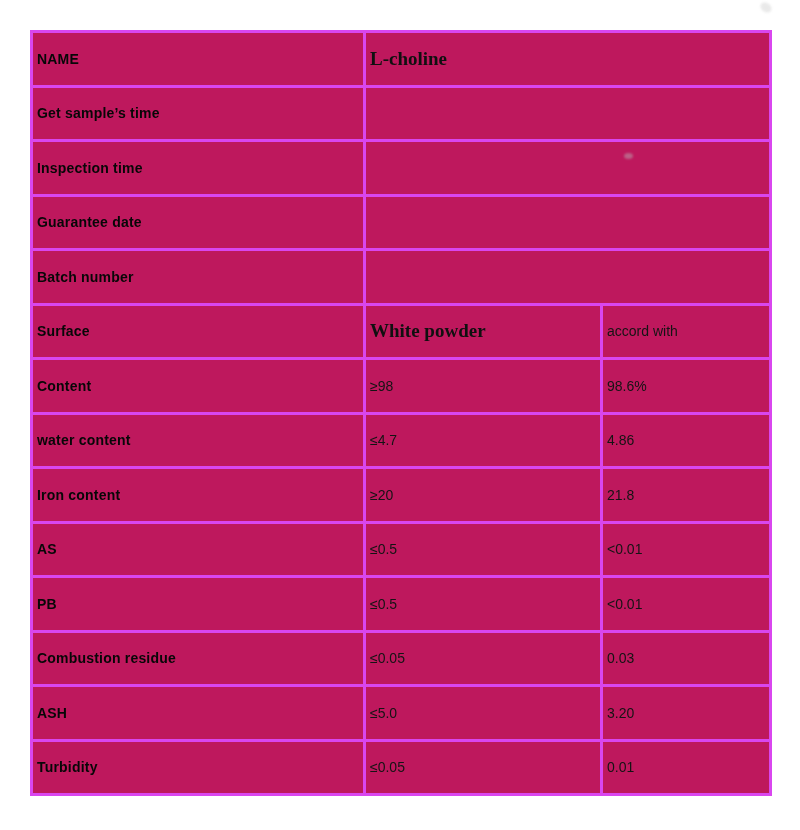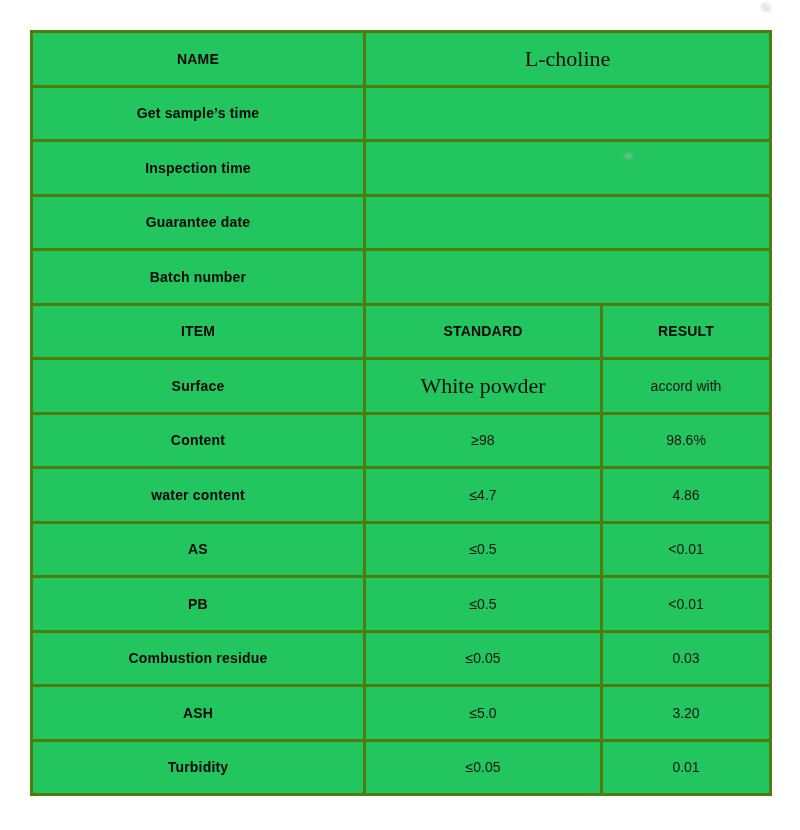--- a/index.html
+++ b/index.html
@@ -22,41 +22,41 @@
     height: 766px;
   }
   table.coa {
     border-collapse: collapse;
     table-layout: fixed;
     width: 100%;
     height: 100%;
   }
   table.coa tr { height: 45px; }
   table.coa td {
-    border: 3px solid #4d7c0f;
-    text-align: center;
+    border: 3px solid #d946ef;
     vertical-align: middle;
     padding: 0 4px;
     overflow: hidden;
-    background: #22c55e;
+    background: #be185d;
   }
   td.label {
     font-weight: bold;
     font-size: 14px;
     letter-spacing: 0.2px;
     color: #070707;
   }
   td.value {
     font-size: 14px;
     color: #141414;
   }
   td.serif {
     font-family: "Liberation Serif", "DejaVu Serif", serif;
-    font-size: 22px;
+    font-size: 19px;
     color: #101010;
+    font-weight: bold;
   }
   
   .smudge {
     position: absolute;
     background: #b9b9b9;
     border-radius: 50%;
     opacity: 0.45;
     filter: blur(1px);
   }
   .smudge.s1 { left: 624px; top: 153px; width: 9px; height: 6px; }
@@ -88,40 +88,40 @@
       </tr>
       <tr>
         <td class="label">Guarantee date</td>
         <td class="value serif" colspan="2"></td>
       </tr>
       <tr>
         <td class="label">Batch number</td>
         <td class="value serif" colspan="2"></td>
       </tr>
 
-      <tr>
-        <td class="label">ITEM</td>
-        <td class="label">STANDARD</td>
-        <td class="label">RESULT</td>
-      </tr>
 
       <tr>
         <td class="label">Surface</td>
         <td class="value serif">White powder</td>
         <td class="value">accord with</td>
       </tr>
       <tr>
         <td class="label">Content</td>
         <td class="value">≥98</td>
         <td class="value">98.6%</td>
       </tr>
       <tr>
         <td class="label">water content</td>
         <td class="value">≤4.7</td>
         <td class="value">4.86</td>
+      </tr>
+      <tr>
+        <td class="label">Iron content</td>
+        <td class="value">≥20</td>
+        <td class="value">21.8</td>
       </tr>
       <tr>
         <td class="label">AS</td>
         <td class="value">≤0.5</td>
         <td class="value">&lt;0.01</td>
       </tr>
       <tr>
         <td class="label">PB</td>
         <td class="value">≤0.5</td>
         <td class="value">&lt;0.01</td>

